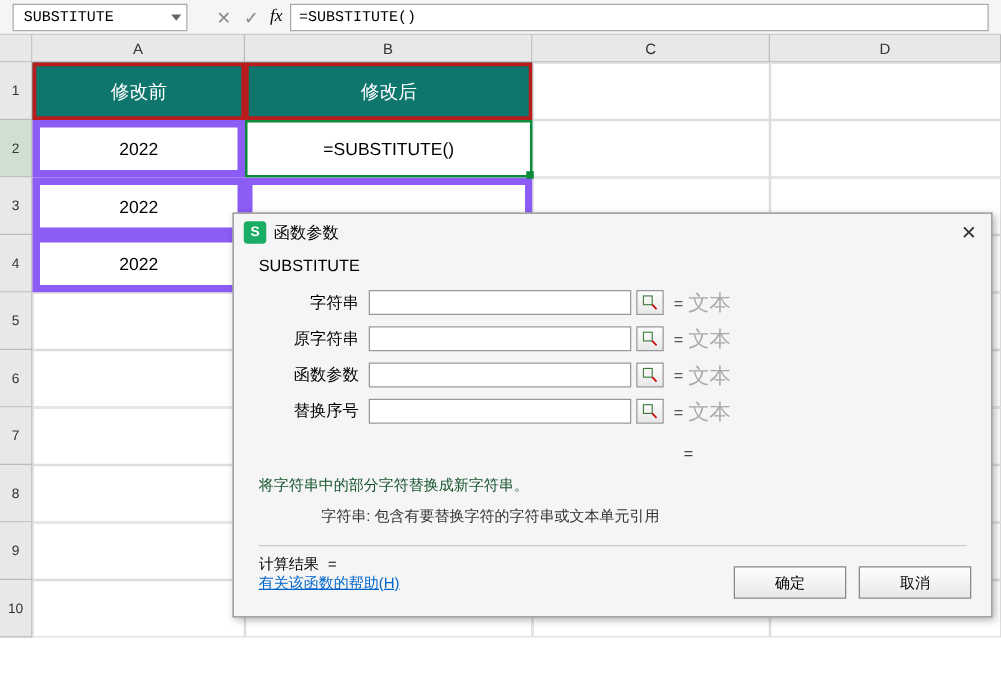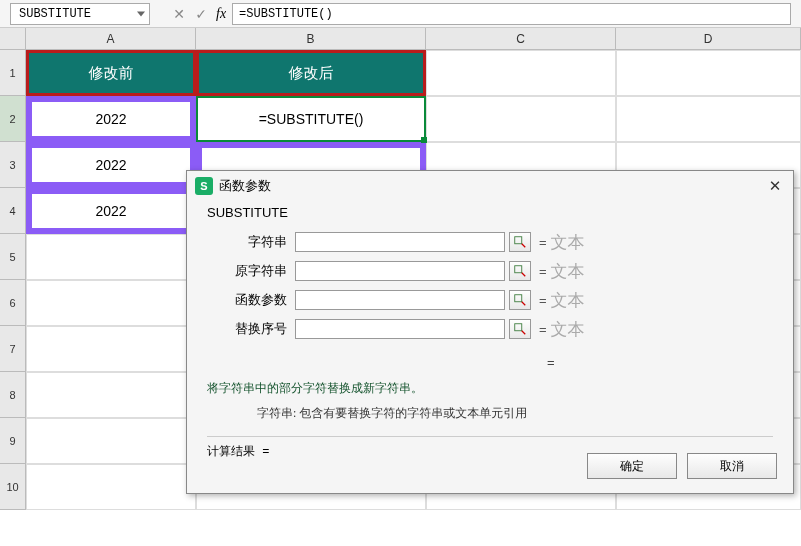--- a/index.html
+++ b/index.html
@@ -49,21 +49,21 @@
 .func-name { font-size: 13px; margin-bottom: 8px; }
 .param-row { display: flex; align-items: center; height: 28px; margin-bottom: 1px; }
 .param-label { width: 80px; text-align: right; font-size: 13px; margin-right: 8px; font-family: Liberation Serif, serif; }
 .param-input { width: 210px; height: 20px; border: 1px solid #999; background: #fff; }
 .ref-btn { width: 22px; height: 20px; border: 1px solid #999; background: linear-gradient(#fefefe,#e8e8e8); margin-left: 4px; display: flex; align-items: center; justify-content: center; }
 .ref-btn svg { width: 14px; height: 14px; }
 .param-equals { margin-left: 8px; font-size: 13px; color: #555; }
 .param-hint { color: #aaa; font-size: 17px; margin-left: 4px; }
 .result-eq { text-align: center; margin: 12px 0 10px 0; color: #444; font-size: 13px; padding-left: 340px; text-align: left; }
 .desc1 { font-size: 12px; margin: 6px 0 8px 0; color: #14532d; }
-.desc2 { font-size: 12px; margin-left: 50px; color: #333; margin-bottom: 14px; font-family: Liberation Serif, serif; }
+.desc2 { font-size: 12px; margin-left: 50px; color: #333; margin-bottom: 14px; }
 .calc-result { font-size: 12px; margin-bottom: 8px; font-family: Liberation Mono, monospace; }
 .dlg-footer { display: flex; align-items: center; padding: 0 16px 10px 20px; position: absolute; bottom: 0; left: 0; right: 0; height: 44px; }
 .help-link { color: #0066cc; font-size: 12px; text-decoration: underline; cursor: pointer; }
 .dlg-footer .spacer { flex: 1; }
 .dlg-btn { width: 90px; height: 26px; border: 1px solid #888; background: linear-gradient(#fefefe,#e8e8e8); font-size: 12px; margin-left: 10px; cursor: pointer; }
 hr.sep { border: none; border-top: 1px solid #ccc; margin: 4px 0 6px 0; }
 </style>
 </head>
 <body>
 
@@ -215,17 +215,18 @@
       <span class="param-hint">文本</span>
     </div>
 
     <div class="result-eq">=</div>
     <div class="desc1">将字符串中的部分字符替换成新字符串。</div>
     <div class="desc2">字符串:  包含有要替换字符的字符串或文本单元引用</div>
     <hr class="sep">
     <div class="calc-result">计算结果 =</div>
   </div>
   <div class="dlg-footer">
+    <span class="help-link">有关该函数的帮助(H)</span>
     <div class="spacer"></div>
     <button class="dlg-btn">确定</button>
     <button class="dlg-btn">取消</button>
   </div>
 </div>
 
 </body></html>

